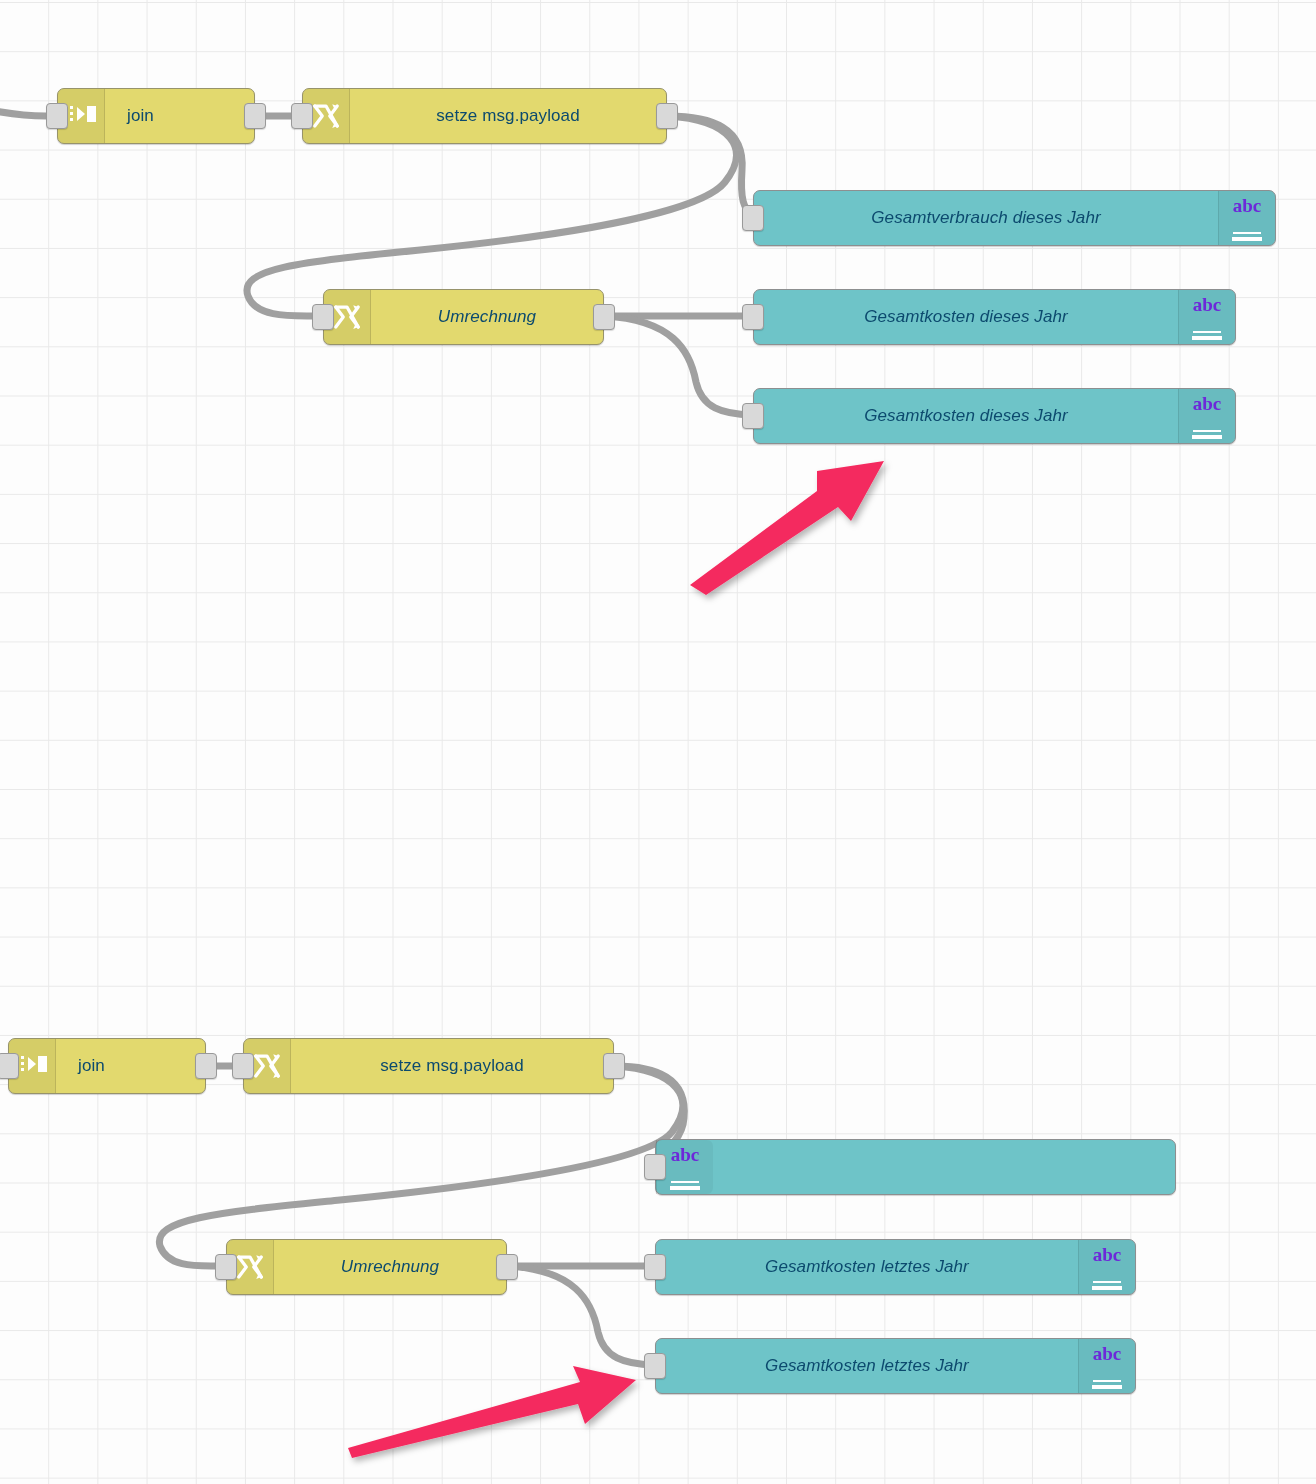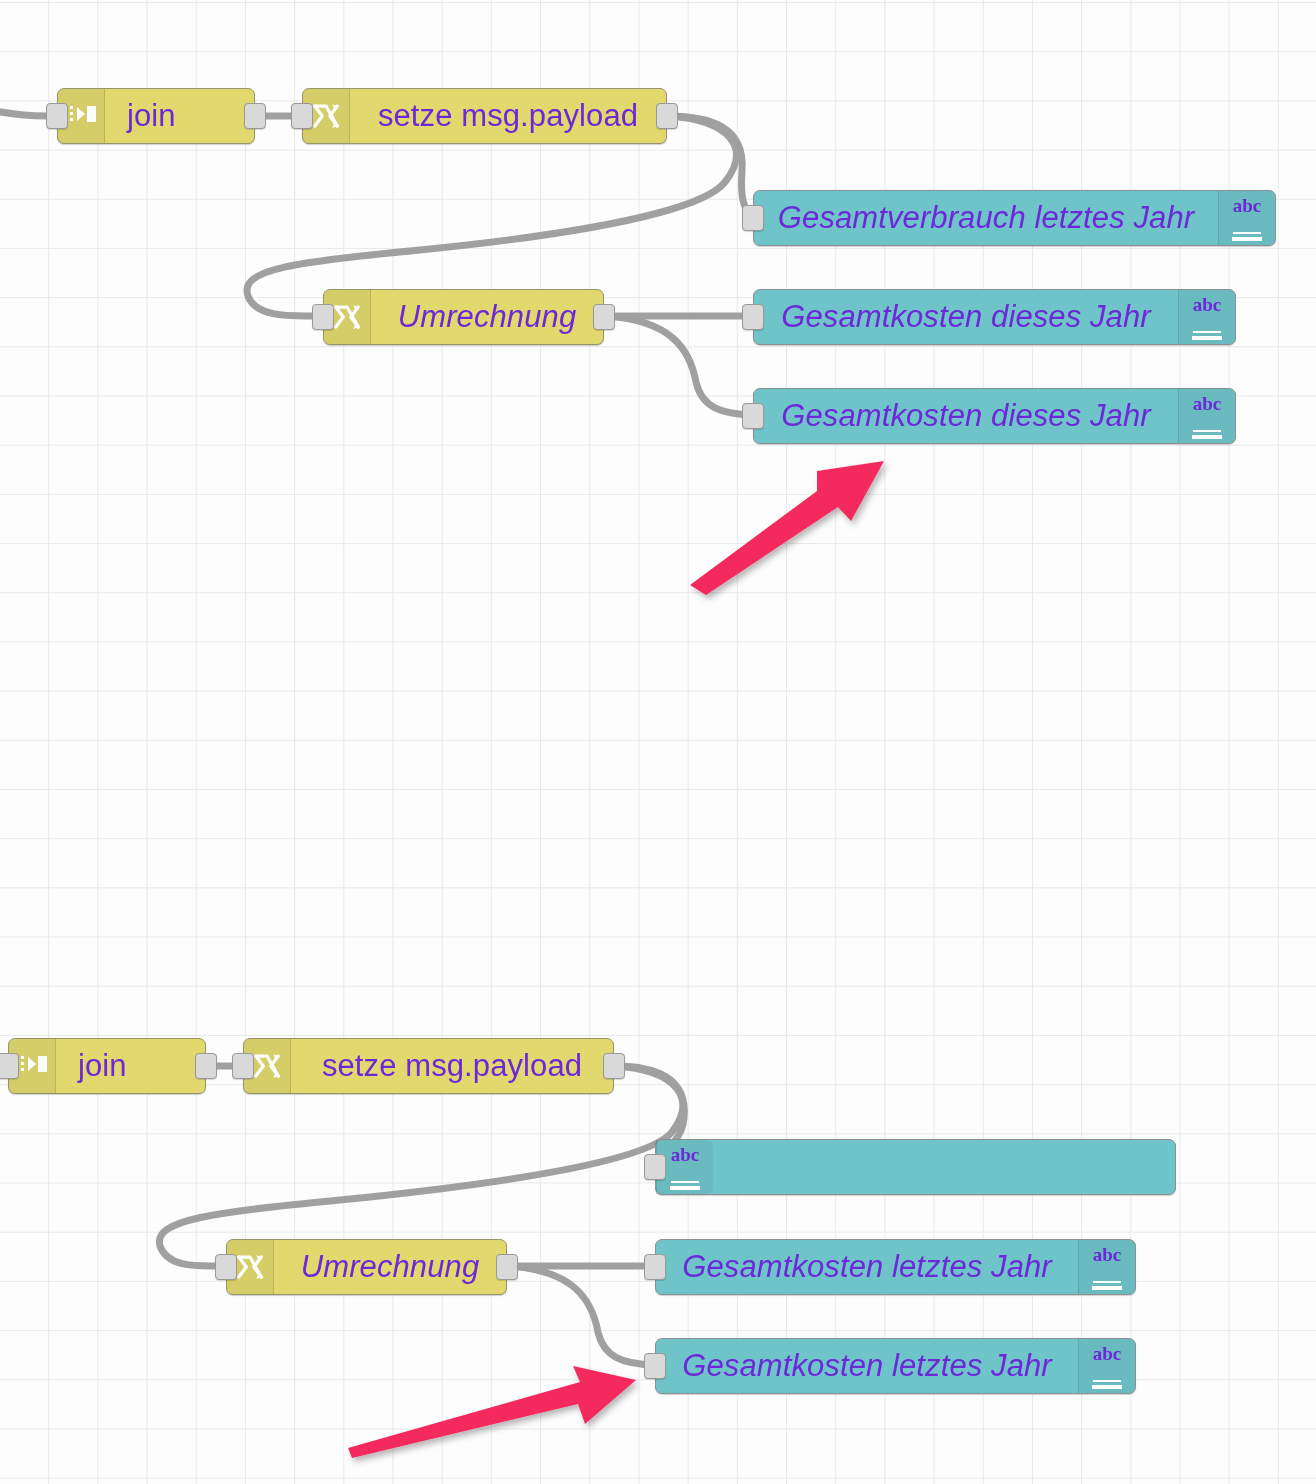--- a/index.html
+++ b/index.html
@@ -85,22 +85,22 @@
     align-items: center;
     justify-content: center;
   }
 
   .node-label {
     flex: 1 1 auto;
     display: flex;
     align-items: center;
     justify-content: center;
     padding: 0 14px;
-    font-size: 31px;
-    color: #6d28d9;
+    font-size: 17px;
+    color: #0c4a6e;
     white-space: nowrap;
     letter-spacing: 0.1px;
   }
   .node-label.left {
     justify-content: flex-start;
     padding-left: 22px;
   }
   .node-label.italic {
     font-style: italic;
   }
@@ -217,21 +217,21 @@
         <polyline points="17,2.5 21,4 19.4,8" fill="#fff" stroke="none"></polyline>
         <polyline points="19.4,16 21,20 17,21.5" fill="#fff" stroke="none"></polyline>
       </svg>
     </span>
     <span class="node-label">setze msg.payload</span>
     <span class="port out"></span>
   </div>
 
   <div class="node teal" style="left:753px; top:190px; width:523px;">
     <span class="port in"></span>
-    <span class="node-label italic">Gesamtverbrauch letztes Jahr</span>
+    <span class="node-label italic">Gesamtverbrauch dieses Jahr</span>
     <span class="icon-tray-right">
       <span class="abc">
           <span class="txt">abc</span>
           <span class="bar"></span>
         </span>
     </span>
   </div>
 
   <div class="node yellow" style="left:323px; top:289px; width:281px;">
     <span class="port in"></span>

